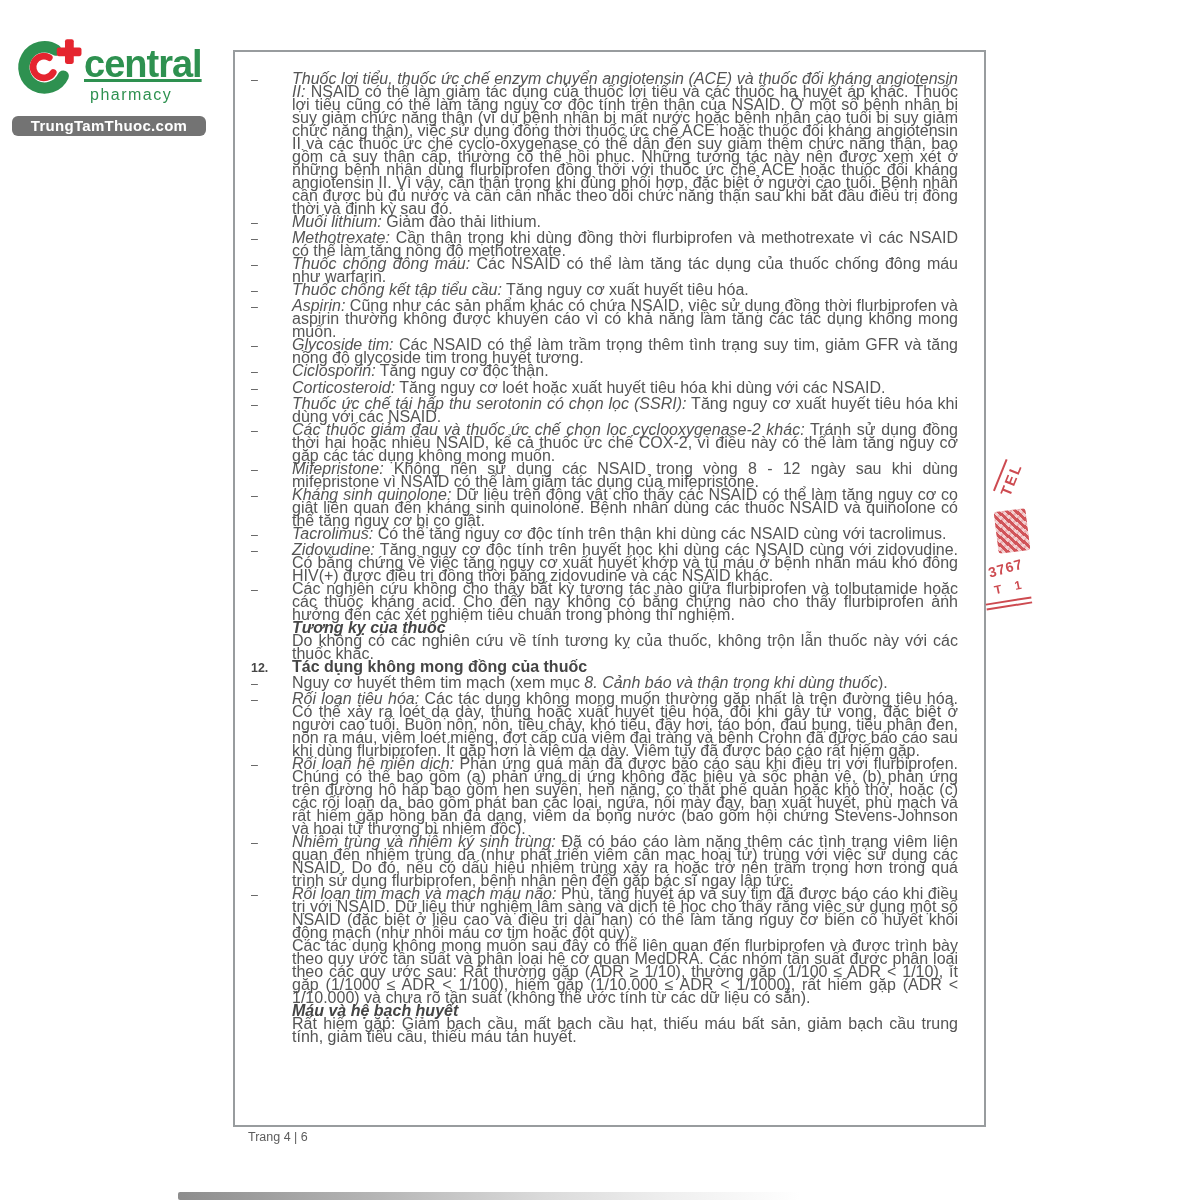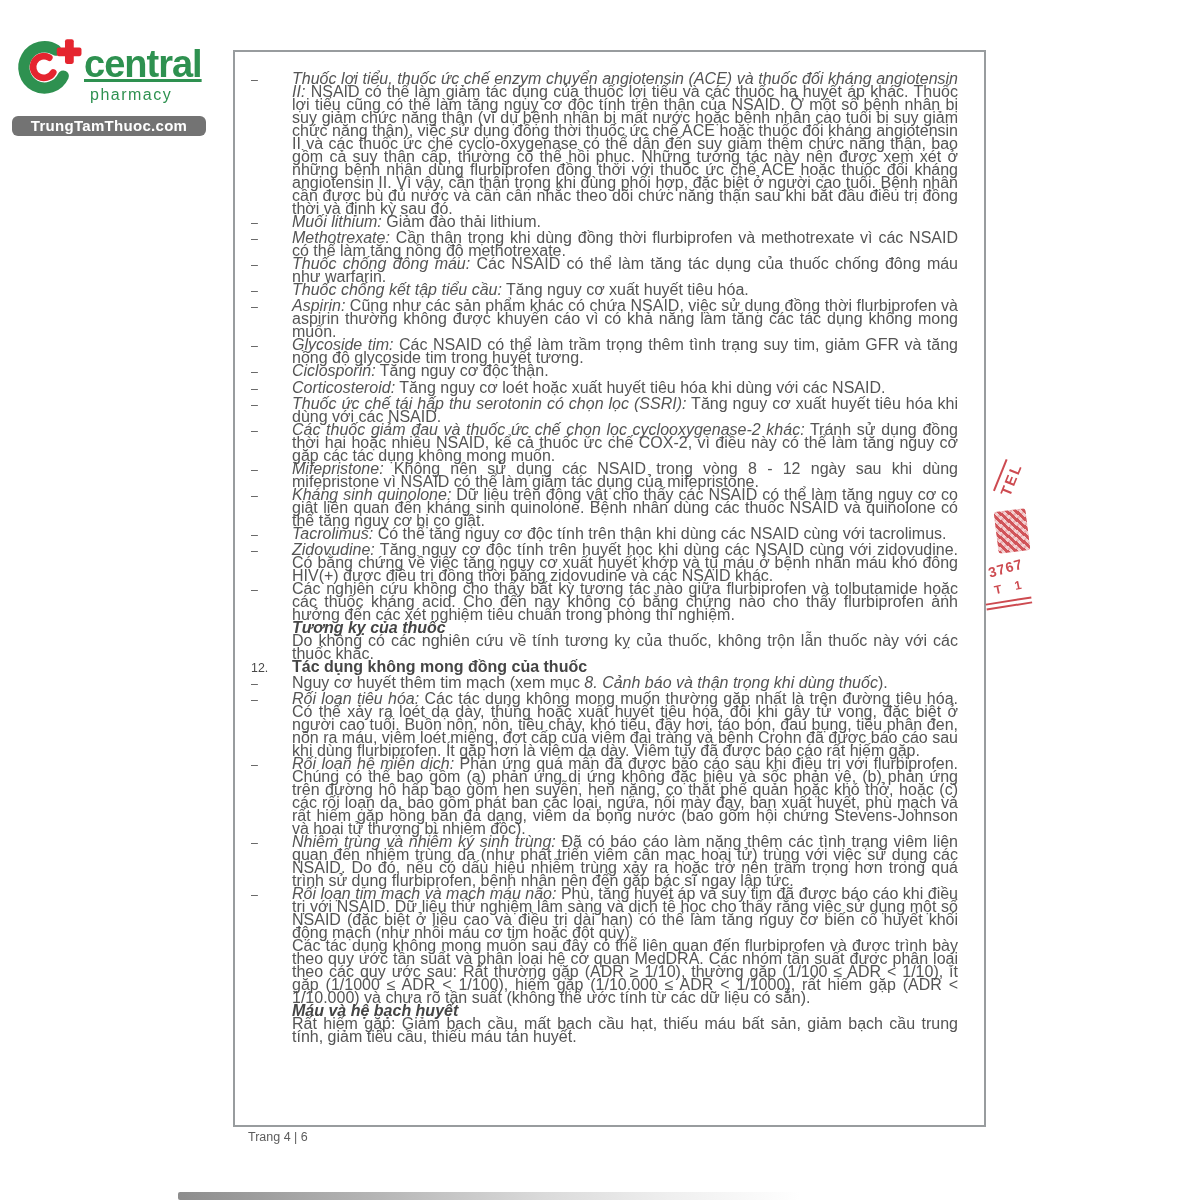--- a/index.html
+++ b/index.html
@@ -29,21 +29,21 @@
   
   .doc-box {
     position:absolute; left:233px; top:50px; width:753px; height:1077px;
     border:2px solid #989c9e; background:#ffffff;
     padding:20px 26px 10px 16px; overflow:hidden;
   }
   .doc-row { display:flex; align-items:flex-start; }
   .doc-marker {
     flex:0 0 41px; color:#565656; font-size:12.4px; line-height:16.2px;
   }
-  .doc-marker.b { font-weight:normal; color:#474747; }
+  .doc-marker.b { font-weight:bold; color:#474747; }
   .doc-text {
     flex:1; color:#545454; font-size:16px; line-height:13px;
     text-align:justify;
   }
   .doc-text .i { font-style:italic; }
   .doc-text .b { font-weight:bold; color:#454545; }
 
   
   .stamp { position:absolute; left:986px; top:448px; width:60px; height:190px; color:#cd4a50; }
   .stamp-tel {

